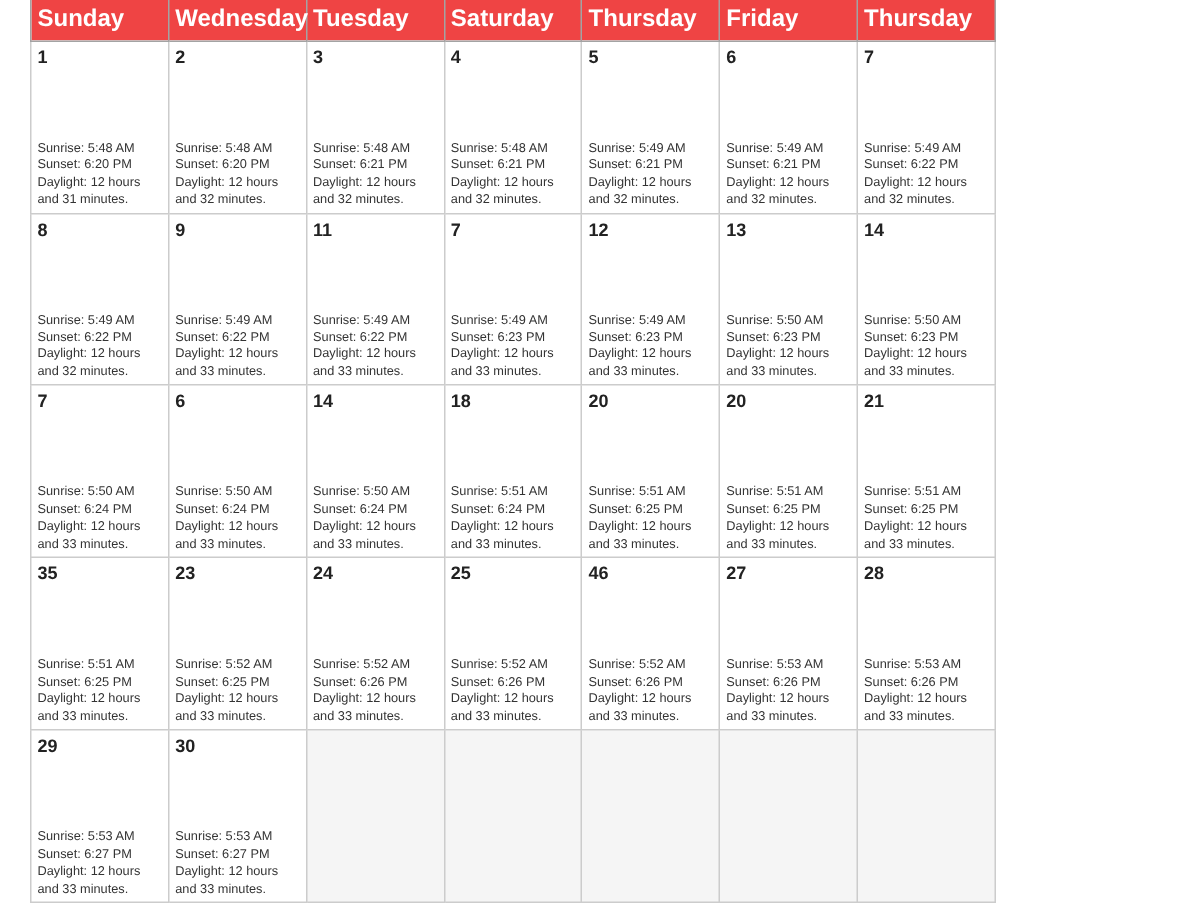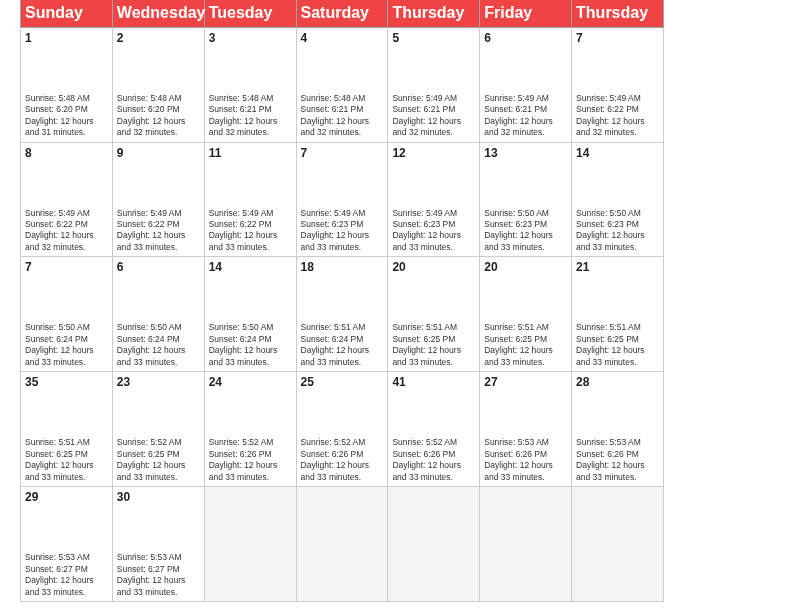--- a/index.html
+++ b/index.html
@@ -292,21 +292,21 @@
 and 33 minutes.</div>
           </td>
           <td>
             <span class="day-num">25</span>
             <div class="cell-text" style="white-space: pre-line;">Sunrise: 5:52 AM
 Sunset: 6:26 PM
 Daylight: 12 hours
 and 33 minutes.</div>
           </td>
           <td>
-            <span class="day-num">41</span>
+            <span class="day-num">46</span>
             <div class="cell-text" style="white-space: pre-line;">Sunrise: 5:52 AM
 Sunset: 6:26 PM
 Daylight: 12 hours
 and 33 minutes.</div>
           </td>
           <td>
             <span class="day-num">27</span>
             <div class="cell-text" style="white-space: pre-line;">Sunrise: 5:53 AM
 Sunset: 6:26 PM
 Daylight: 12 hours

